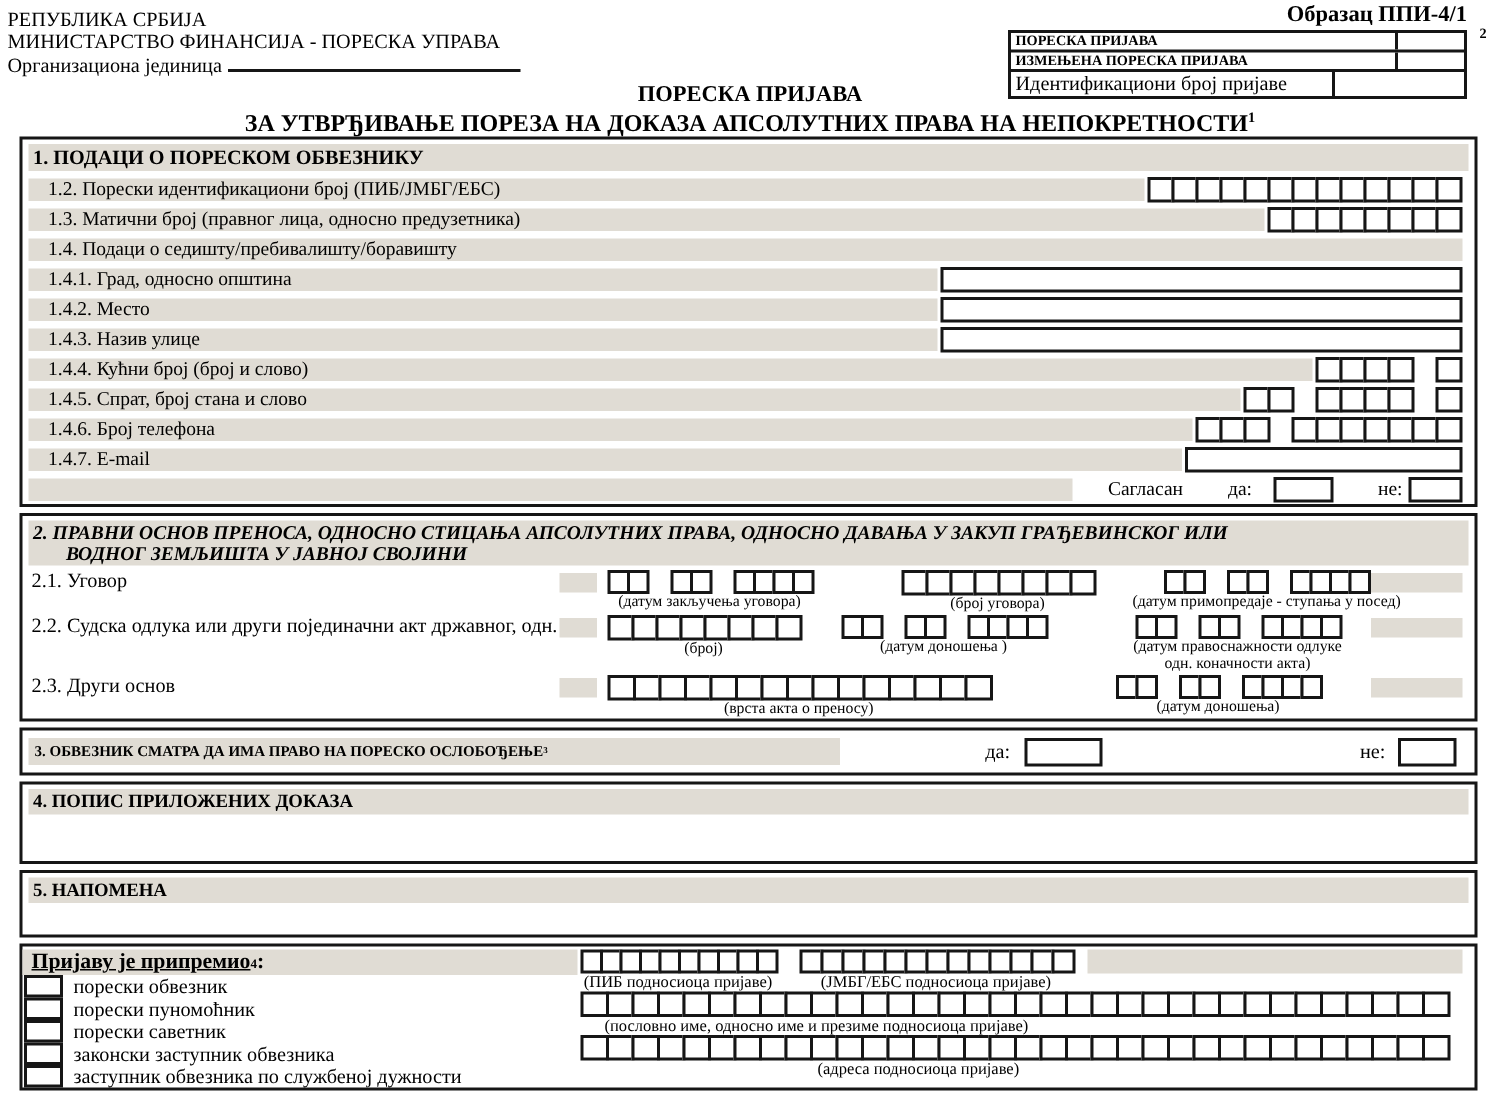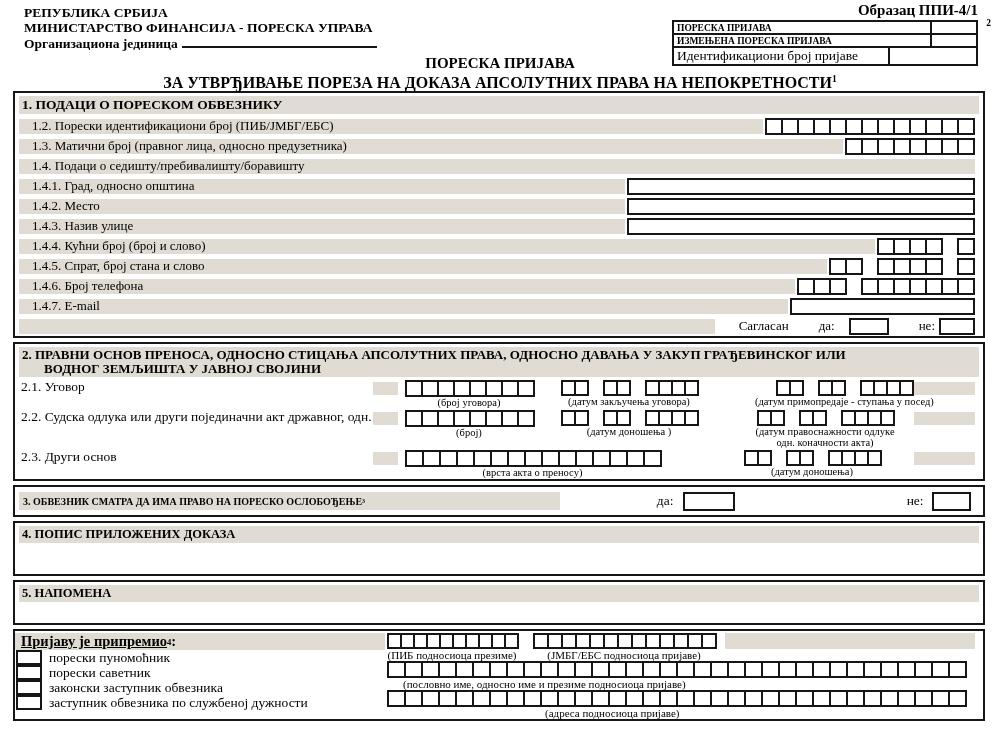--- a/index.html
+++ b/index.html
@@ -2,21 +2,21 @@
 <html><head>
 <meta charset="utf-8">
 <style>
   :root{ --strip:#e0dcd4; --ink:#161616; }
   html,body{margin:0;padding:0;}
   body{
     width:1000px;height:738px;background:#fff;color:#000;
     font-family:"Liberation Serif", serif; position:relative; overflow:hidden;
   }
   .hdr{position:relative;height:53px;}
-  .h-left{position:absolute;left:24px;top:6px;font-weight:bold;font-size:13.5px;line-height:14.5px;white-space:nowrap;}
+  .h-left{position:absolute;left:5px;top:6px;font-weight:normal;font-size:13.5px;line-height:14.5px;white-space:nowrap;}
   .org-line{display:inline-block;width:195px;height:11px;border-bottom:2px solid var(--ink);margin-left:4px;}
   .h-right{position:absolute;right:22px;top:2px;width:306px;}
   .form-code{font-weight:bold;font-size:15px;text-align:right;white-space:nowrap;}
   .h-tablewrap{position:relative;margin-top:1px;}
   .h-table{border:2px solid var(--ink);background:#fff;}
   .ht-row{display:flex;align-items:stretch;border-bottom:2px solid var(--ink);}
   .ht-row:last-child{border-bottom:none;}
   .ht-label{flex:1;font-weight:bold;font-size:9.5px;padding:1px 3px 0;white-space:nowrap;}
   .ht-box{width:44px;border-left:2px solid var(--ink);}
   .ht-label3{flex:1;font-size:13.5px;padding:0 3px;white-space:nowrap;}
@@ -38,21 +38,21 @@
   .grp + .grp{margin-left:14px;}
   .cc{width:14px;height:13px;border:2px solid var(--ink);background:#fff;margin-left:-2px;}
   .grp .cc:first-child{margin-left:0;}
   .comb.c11 .cc{width:11px;height:12px;}
   .comb.c12 .cc{width:12px;height:12px;}
   .comb.c15 .cc{width:15px;}
   .consent{display:flex;align-items:center;height:20px;padding:0 8px 0 4px;font-size:13px;}
   .consent .s1-strip{padding-left:0;}
   .ynbox{width:36px;height:13px;border:2px solid var(--ink);background:#fff;}
   
-  .s2-head{background:var(--strip);font-weight:bold;font-size:13px;line-height:14px;margin:3px 4px 2px;padding:1px 4px 1px 3px;white-space:nowrap;}
+  .s2-head{background:var(--strip);font-weight:bold;font-size:13px;line-height:14px;margin:3px 4px 2px;padding:1px 4px 1px 3px;white-space:nowrap;font-style:italic;}
   .s2-head .ind{padding-left:22px;display:block;}
   .s2-row{display:flex;align-items:flex-start;padding:1px 8px 1px 6px;font-size:13.5px;}
   .s2-label{width:352px;line-height:14px;white-space:nowrap;}
   .s2-label .l2{padding-left:26px;display:block;}
   .s2-gray{width:25px;height:13px;background:var(--strip);margin-top:2px;}
   .s2-combs{width:505px;display:flex;align-items:flex-start;margin-left:5px;}
   .grp-col{display:flex;flex-direction:column;align-items:center;}
   .cap{font-size:10.5px;line-height:11px;white-space:nowrap;text-align:center;}
   .s2-endgray{flex:1;height:13px;background:var(--strip);margin-top:2px;margin-left:6px;}
   .mr24{margin-right:24px;} .mr56{margin-right:56px;} .mr80{margin-right:80px;align-items:center;}
@@ -237,53 +237,53 @@
 <div class="box">
   <div class="s2-head">
     <span>2. ПРАВНИ ОСНОВ ПРЕНОСА, ОДНОСНО СТИЦАЊА АПСОЛУТНИХ ПРАВА, ОДНОСНО ДАВАЊА У ЗАКУП ГРАЂЕВИНСКОГ ИЛИ</span>
     <span class="ind">ВОДНОГ ЗЕМЉИШТА У ЈАВНОЈ СВОЈИНИ</span>
   </div>
 
   <div class="s2-row">
     <div class="s2-label">2.1. Уговор</div>
     <div class="s2-gray"></div>
     <div class="s2-combs">
+      <div class="grp-col mr56">
+        <div class="comb c11">
+            <span class="grp">
+              <span class="cc"></span>
+              <span class="cc"></span>
+            </span>
+            <span class="grp">
+              <span class="cc"></span>
+              <span class="cc"></span>
+            </span>
+            <span class="grp">
+              <span class="cc"></span>
+              <span class="cc"></span>
+              <span class="cc"></span>
+              <span class="cc"></span>
+            </span>
+          </div>
+        <div class="cap">(датум закључења уговора)</div>
+      </div>
       <div class="grp-col mr24">
         <div class="comb">
             <span class="grp">
               <span class="cc"></span>
               <span class="cc"></span>
               <span class="cc"></span>
               <span class="cc"></span>
               <span class="cc"></span>
               <span class="cc"></span>
               <span class="cc"></span>
               <span class="cc"></span>
             </span>
           </div>
         <div class="cap">(број уговора)</div>
-      </div>
-      <div class="grp-col mr56">
-        <div class="comb c11">
-            <span class="grp">
-              <span class="cc"></span>
-              <span class="cc"></span>
-            </span>
-            <span class="grp">
-              <span class="cc"></span>
-              <span class="cc"></span>
-            </span>
-            <span class="grp">
-              <span class="cc"></span>
-              <span class="cc"></span>
-              <span class="cc"></span>
-              <span class="cc"></span>
-            </span>
-          </div>
-        <div class="cap">(датум закључења уговора)</div>
       </div>
       <div class="grp-col">
         <div class="comb c11">
             <span class="grp">
               <span class="cc"></span>
               <span class="cc"></span>
             </span>
             <span class="grp">
               <span class="cc"></span>
               <span class="cc"></span>
@@ -441,20 +441,24 @@
 <div class="box">
   <div class="prep">
     <div class="prep-left">
       <div class="prep-head">
         <span class="un">Пријаву је припремио</span>
           <sup>4</sup>
           <span>:</span>
       </div>
       <div class="opt">
         <span class="optbox"></span>
+        <span>порески обвезник</span>
+      </div>
+      <div class="opt">
+        <span class="optbox"></span>
         <span>порески пуномоћник</span>
       </div>
       <div class="opt">
         <span class="optbox"></span>
         <span>порески саветник</span>
       </div>
       <div class="opt">
         <span class="optbox"></span>
         <span>законски заступник обвезника</span>
       </div>
@@ -475,21 +479,21 @@
                 <span class="cc"></span>
                 <span class="cc"></span>
                 <span class="cc"></span>
                 <span class="cc"></span>
                 <span class="cc"></span>
                 <span class="cc"></span>
                 <span class="cc"></span>
                 <span class="cc"></span>
               </span>
             </div>
-          <div class="capL">(ПИБ подносиоца презиме)</div>
+          <div class="capL">(ПИБ подносиоца пријаве)</div>
         </div>
         <div class="grp-col ml12">
           <div class="comb c12">
               <span class="grp">
                 <span class="cc"></span>
                 <span class="cc"></span>
                 <span class="cc"></span>
                 <span class="cc"></span>
                 <span class="cc"></span>
                 <span class="cc"></span>

